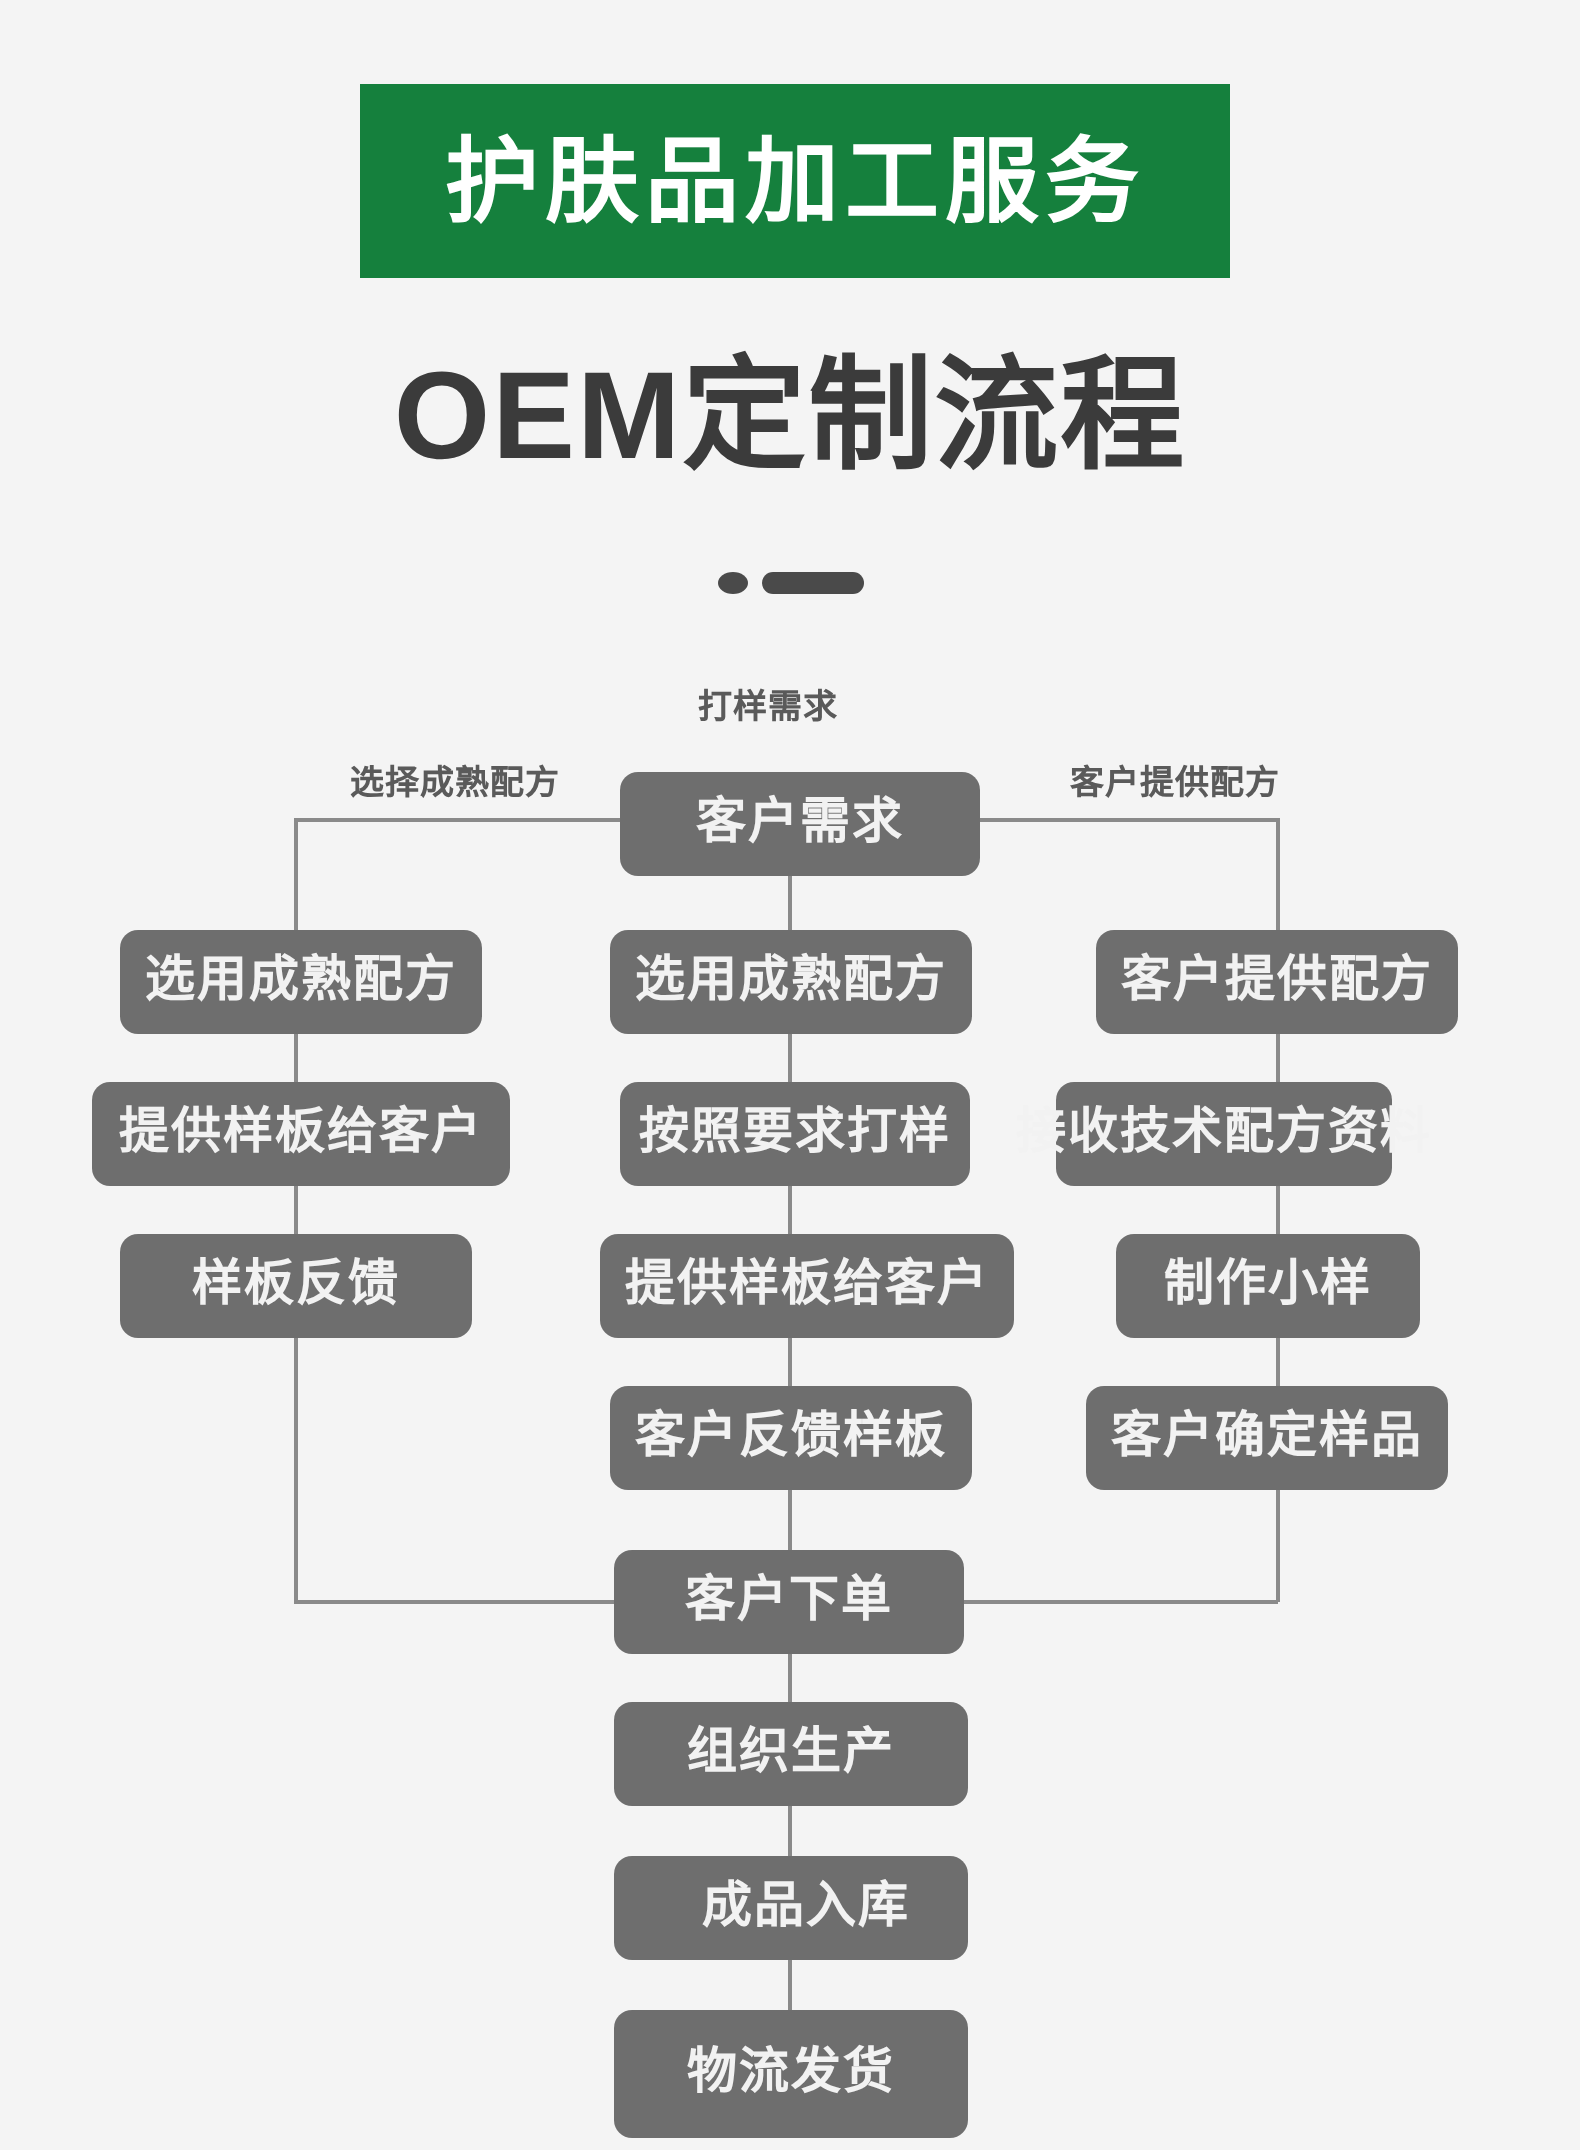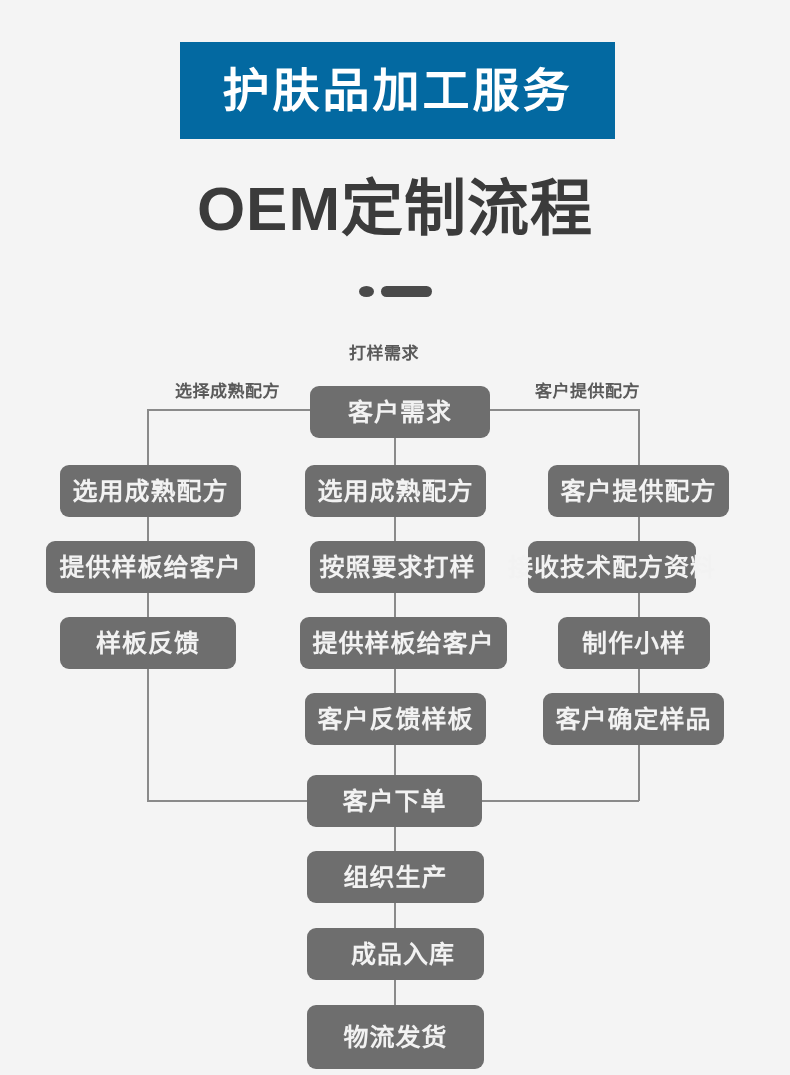--- a/index.html
+++ b/index.html
@@ -23,21 +23,21 @@
     background: #f4f4f4;
   }
 
   
   .banner {
     position: absolute;
     left: 180px;
     top: 42px;
     width: 435px;
     height: 97px;
-    background: #0369a1;
+    background: #15803d;
     display: flex;
     align-items: center;
     justify-content: center;
     box-sizing: border-box;
   }
   .banner-text {
     color: #ffffff;
     font-size: 47px;
     font-weight: bold;
     letter-spacing: 3px;
@@ -105,20 +105,21 @@
     color: #f2f2f2;
     font-size: 25px;
     font-weight: bold;
     letter-spacing: 1px;
     display: flex;
     align-items: center;
     justify-content: center;
     box-sizing: border-box;
     white-space: nowrap;
     line-height: 1;
+    font-family: Liberation Mono, monospace;
   }
 
   .branch-label {
     position: absolute;
     color: #5a5a5a;
     font-size: 17px;
     font-weight: bold;
     letter-spacing: 0.5px;
     white-space: nowrap;
     line-height: 1;

